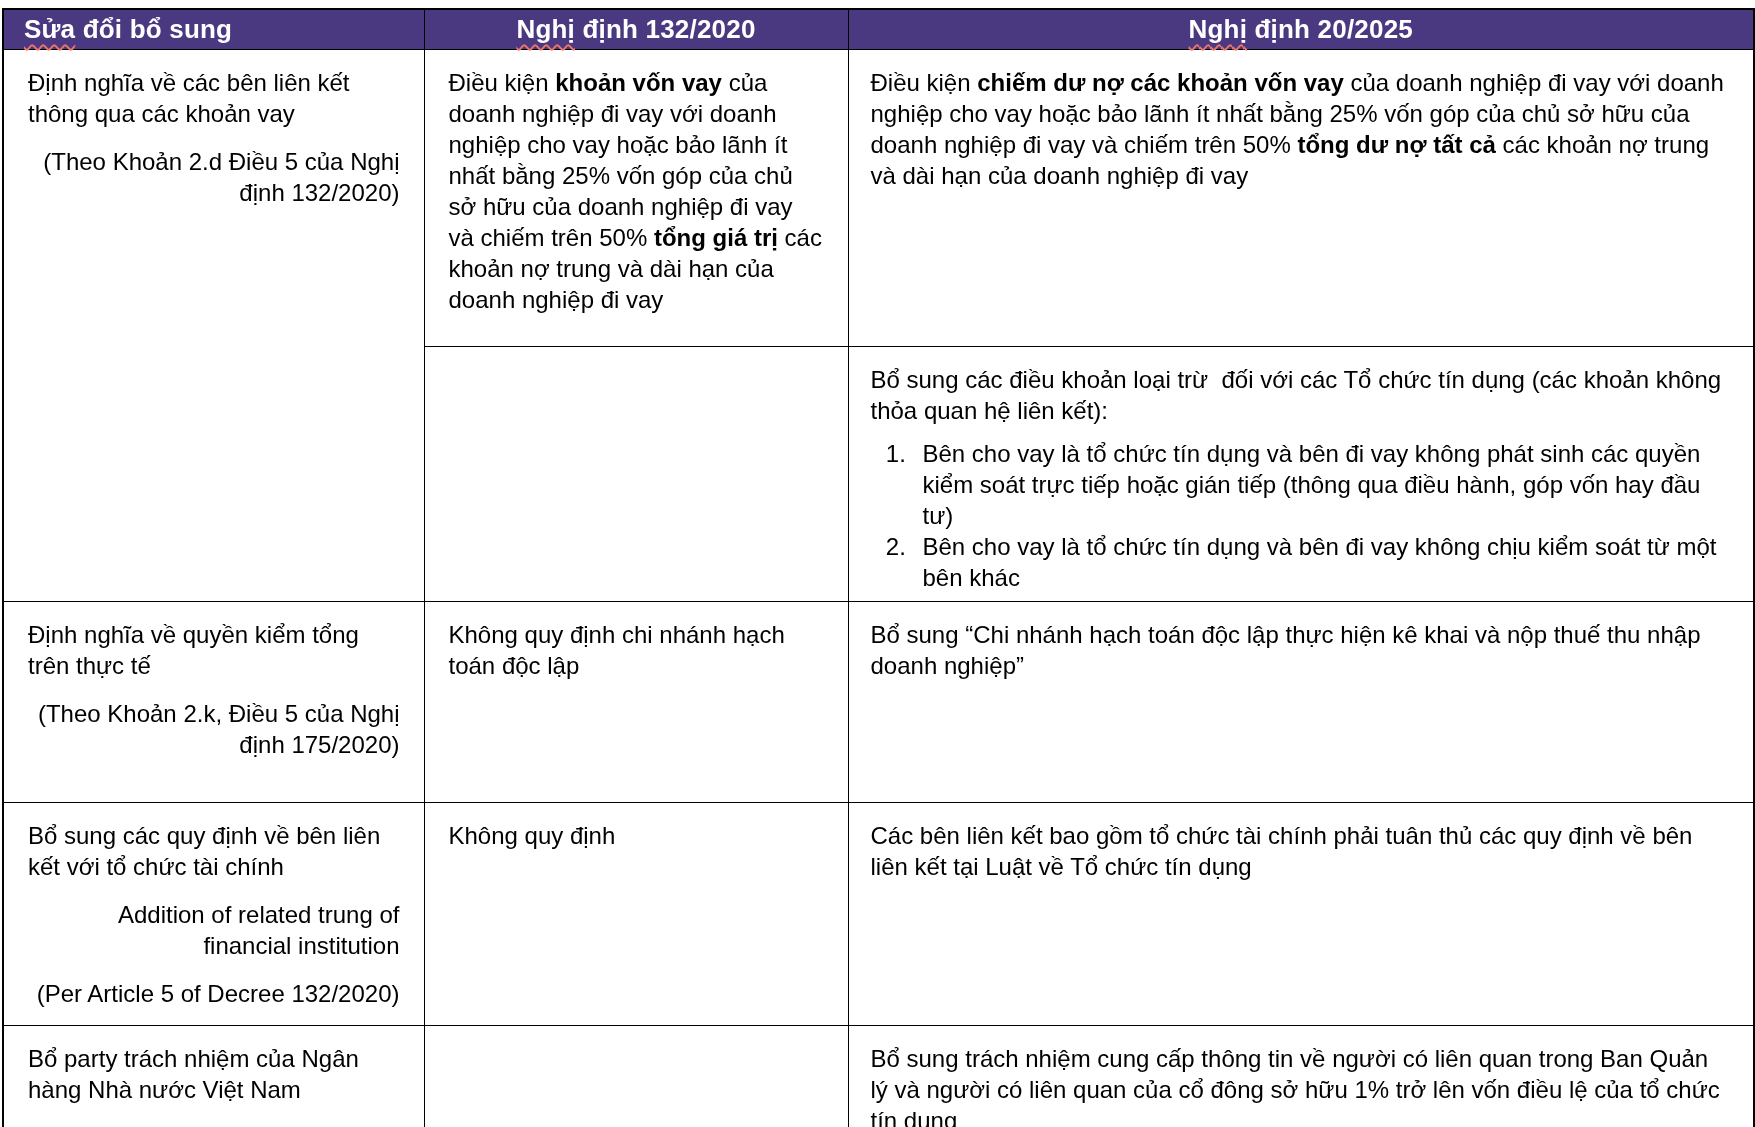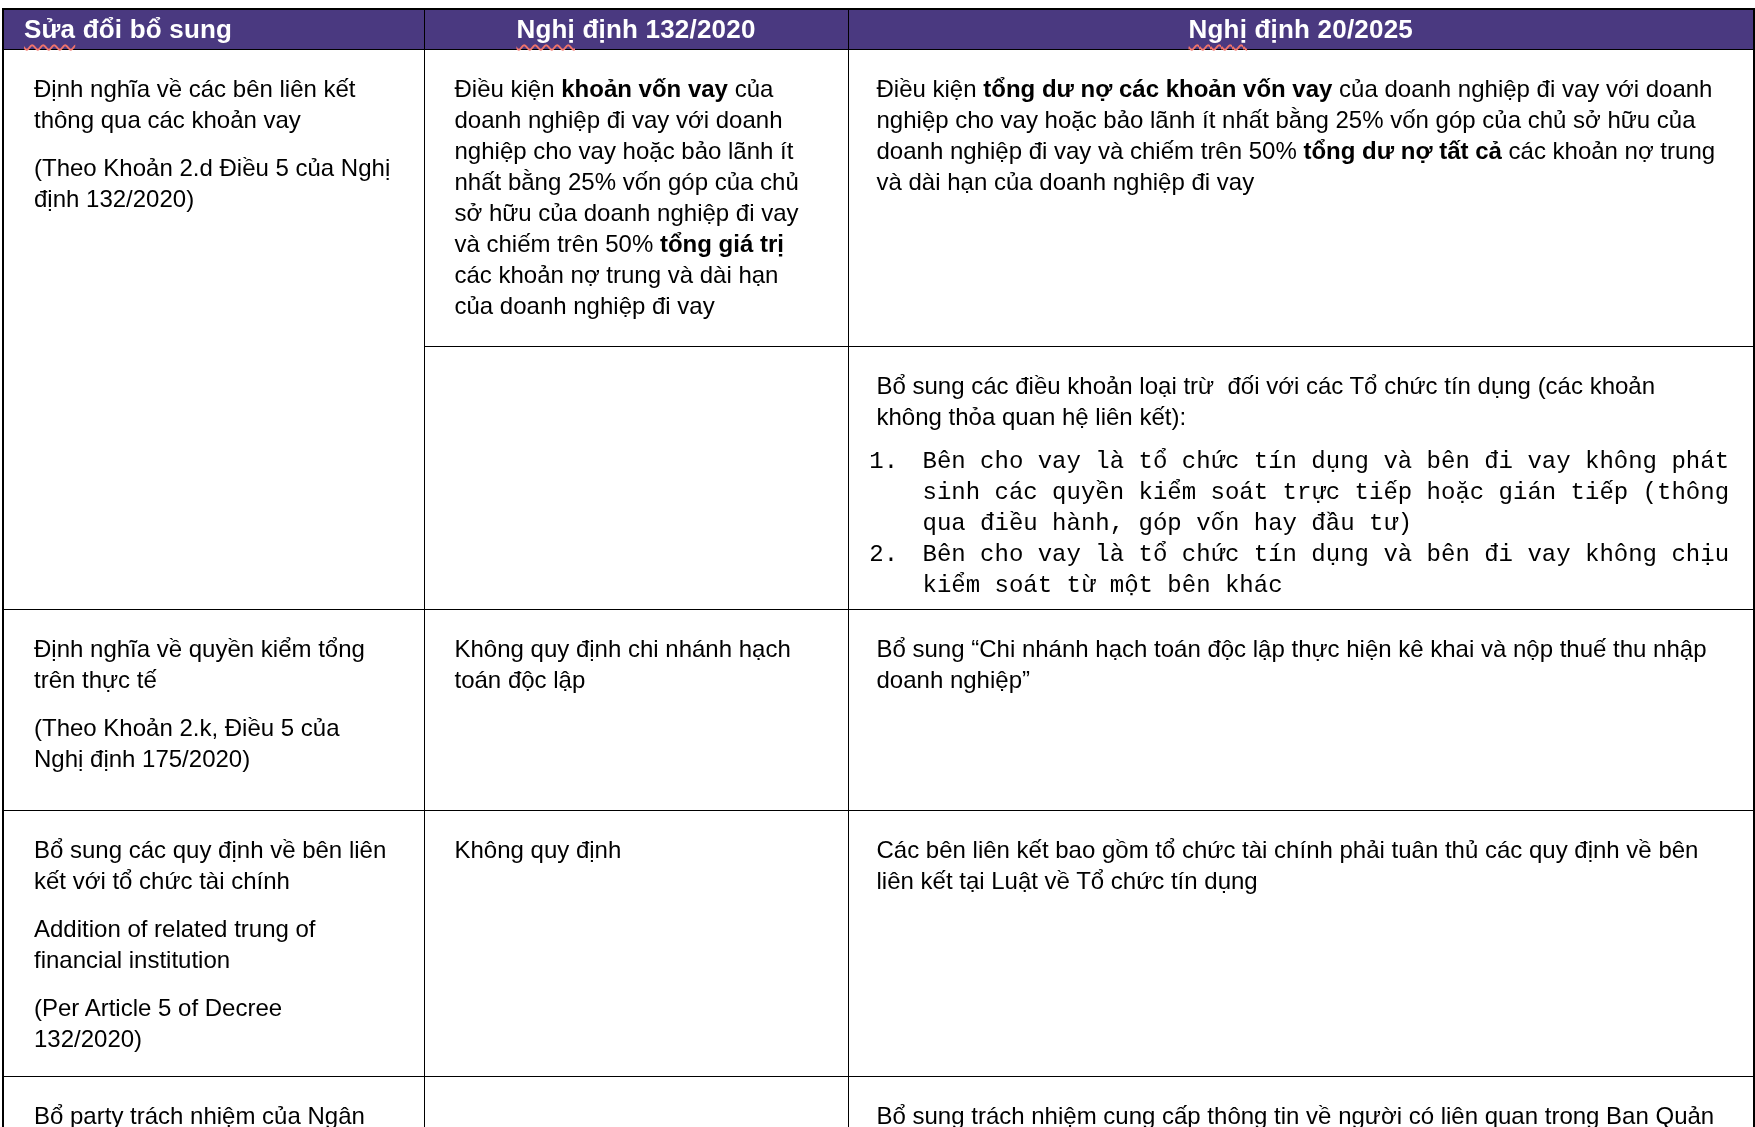--- a/index.html
+++ b/index.html
@@ -42,41 +42,40 @@
     padding: 9px 16px 8px 16px;
   }
   td.c3pad { padding-left: 14px; }
 
   tr.r1a { height: 297px; }
   tr.r1b { height: 238px; }
   tr.r2  { height: 201px; }
   tr.r3  { height: 219px; padding-left: 22px; }
   tr.r4  { height: 110px; }
 
-  p { margin: 14px; }
-  p + p { margin-top: 17px; }
+  p { margin: 8px; }
+  p + p { margin-top: 17px; text-align: right; }
   .prewrap { white-space: pre-wrap; }
 
   .misspell {
     text-decoration-line: underline;
     text-decoration-style: wavy;
     text-decoration-color: var(--squiggle, #F0736A);
     text-decoration-thickness: 2px;
     text-underline-offset: 6px;
     text-decoration-skip-ink: none;
   }
 
   ol.exceptions {
     margin: 12px 0 0 0;
     padding-left: 50px;
   }
   ol.exceptions li {
     padding-left: 10px;
     margin: 0;
-    font-family: Liberation Mono, monospace;
   }
 </style>
 </head>
 <body>
 
 <div class="page">
   <table class="compare">
     <colgroup>
       <col class="c1">
         <col class="c2">
@@ -95,21 +94,21 @@
 
       <tr class="r1a">
         <td rowspan="2">
           <p>Định nghĩa về các bên liên kết thông qua các khoản vay</p>
           <p>(Theo Khoản 2.d Điều 5 của Nghị định 132/2020)</p>
         </td>
         <td>
           <p><span>Điều kiện </span><b>khoản vốn vay</b><span> của doanh nghiệp đi vay với doanh nghiệp cho vay hoặc bảo lãnh ít nhất bằng 25% vốn góp của chủ sở hữu của doanh nghiệp đi vay và chiếm trên 50% </span><b>tổng giá trị</b><span> các khoản nợ trung và dài hạn của doanh nghiệp đi vay</span></p>
         </td>
         <td class="c3pad">
-          <p><span>Điều kiện </span><b>tổng dư nợ các khoản vốn vay</b><span> của doanh nghiệp đi vay với doanh nghiệp cho vay hoặc bảo lãnh ít nhất bằng 25% vốn góp của chủ sở hữu của doanh nghiệp đi vay và chiếm trên 50% </span><b>tổng dư nợ tất cả</b><span> các khoản nợ trung và dài hạn của doanh nghiệp đi vay</span></p>
+          <p><span>Điều kiện </span><b>chiếm dư nợ các khoản vốn vay</b><span> của doanh nghiệp đi vay với doanh nghiệp cho vay hoặc bảo lãnh ít nhất bằng 25% vốn góp của chủ sở hữu của doanh nghiệp đi vay và chiếm trên 50% </span><b>tổng dư nợ tất cả</b><span> các khoản nợ trung và dài hạn của doanh nghiệp đi vay</span></p>
         </td>
       </tr>
 
       <tr class="r1b">
         <td></td>
         <td class="c3pad">
           <p class="prewrap">Bổ sung các điều khoản loại trừ  đối với các Tổ chức tín dụng (các khoản không thỏa quan hệ liên kết):</p>
           <ol class="exceptions">
             <li>Bên cho vay là tổ chức tín dụng và bên đi vay không phát sinh các quyền kiểm soát trực tiếp hoặc gián tiếp (thông qua điều hành, góp vốn hay đầu tư)</li>
             <li>Bên cho vay là tổ chức tín dụng và bên đi vay không chịu kiểm soát từ một bên khác</li>

